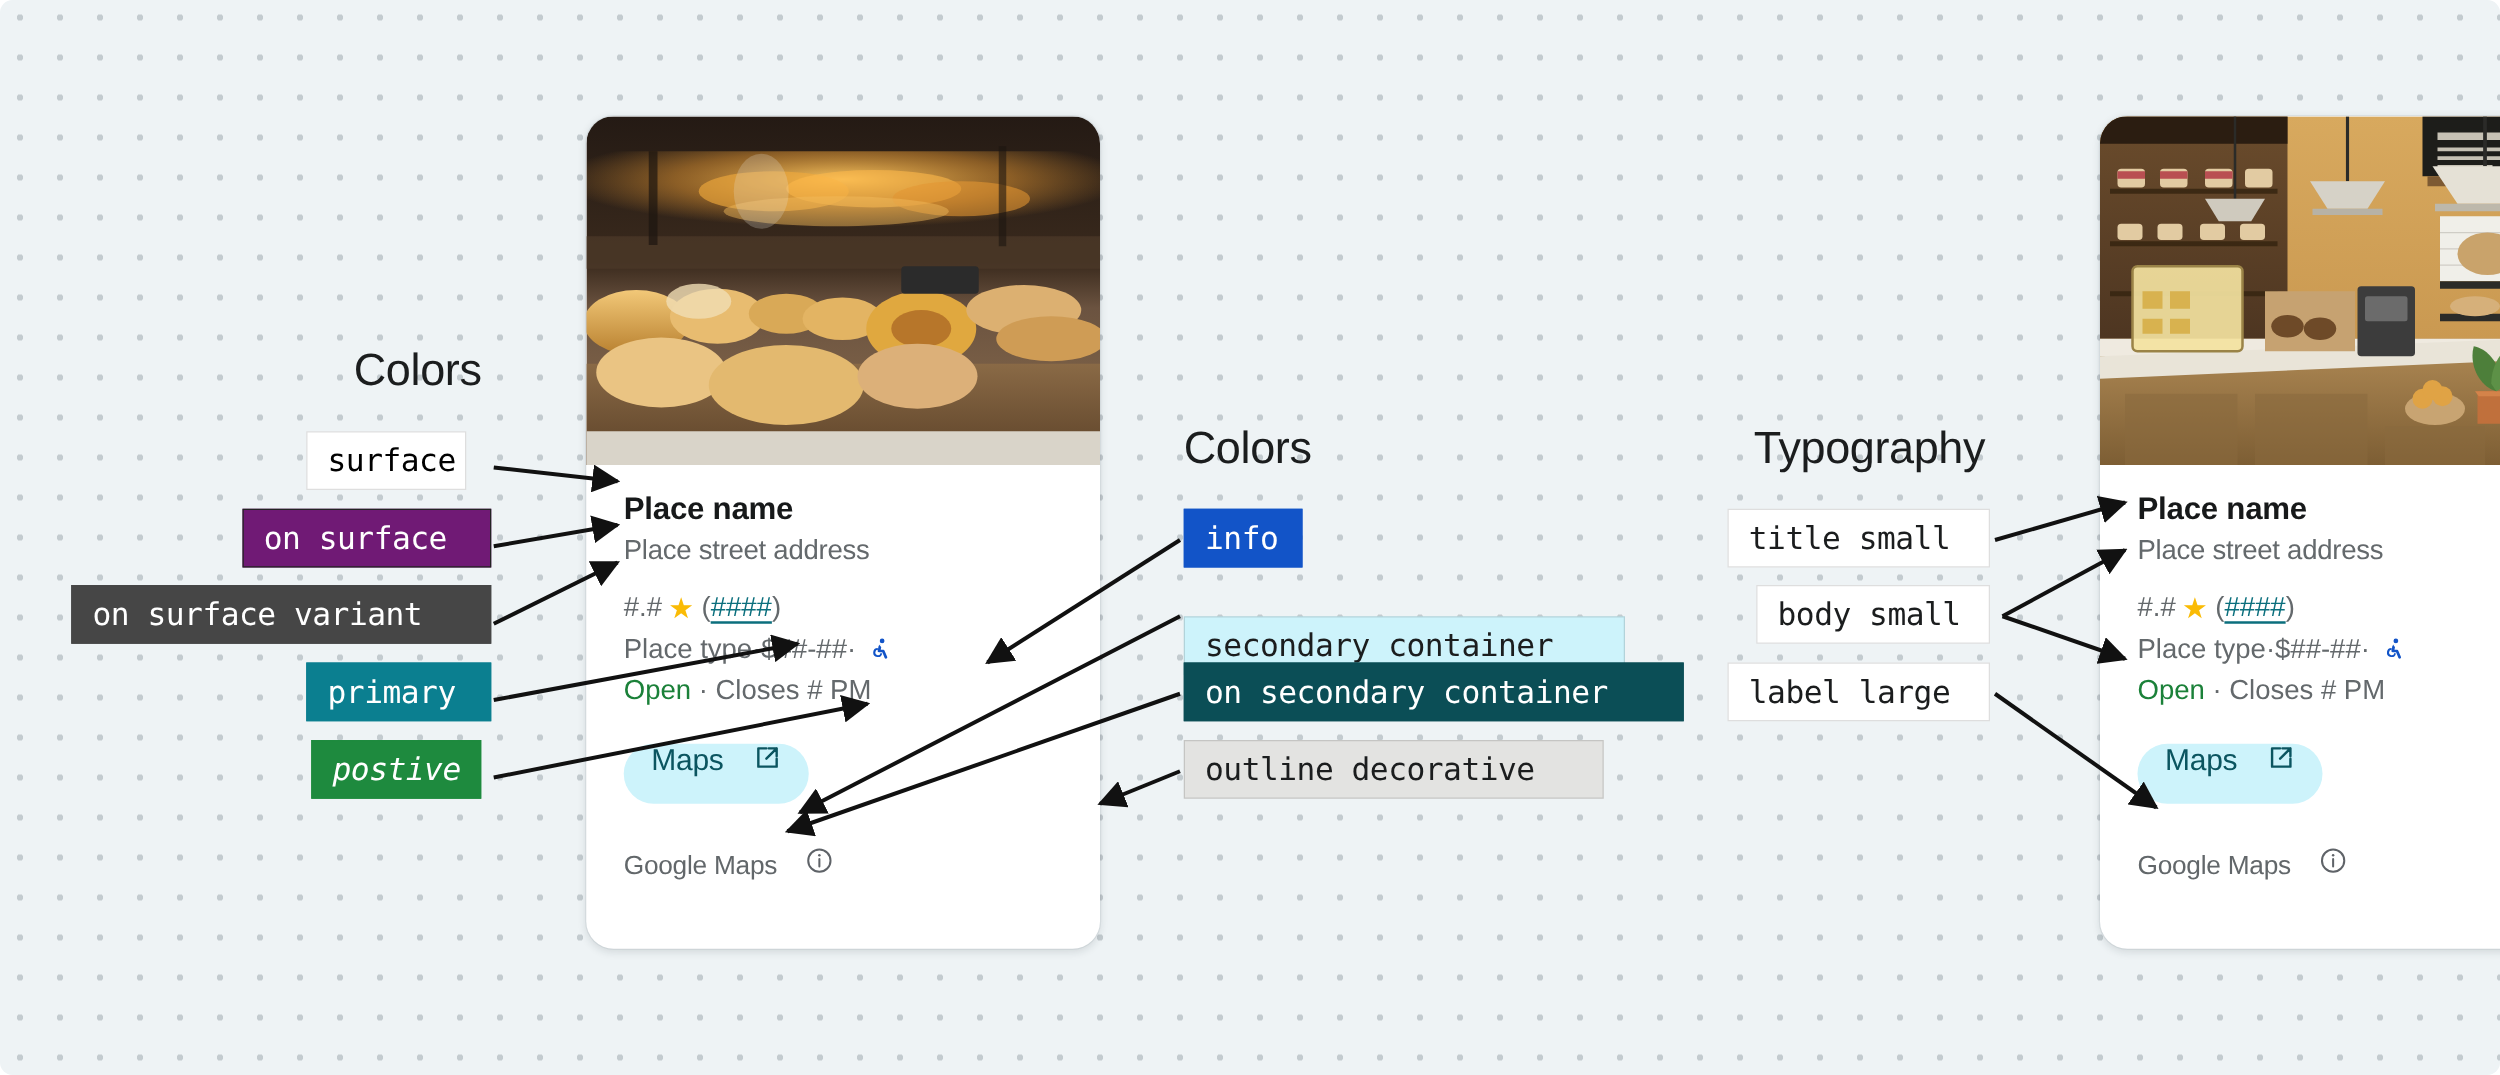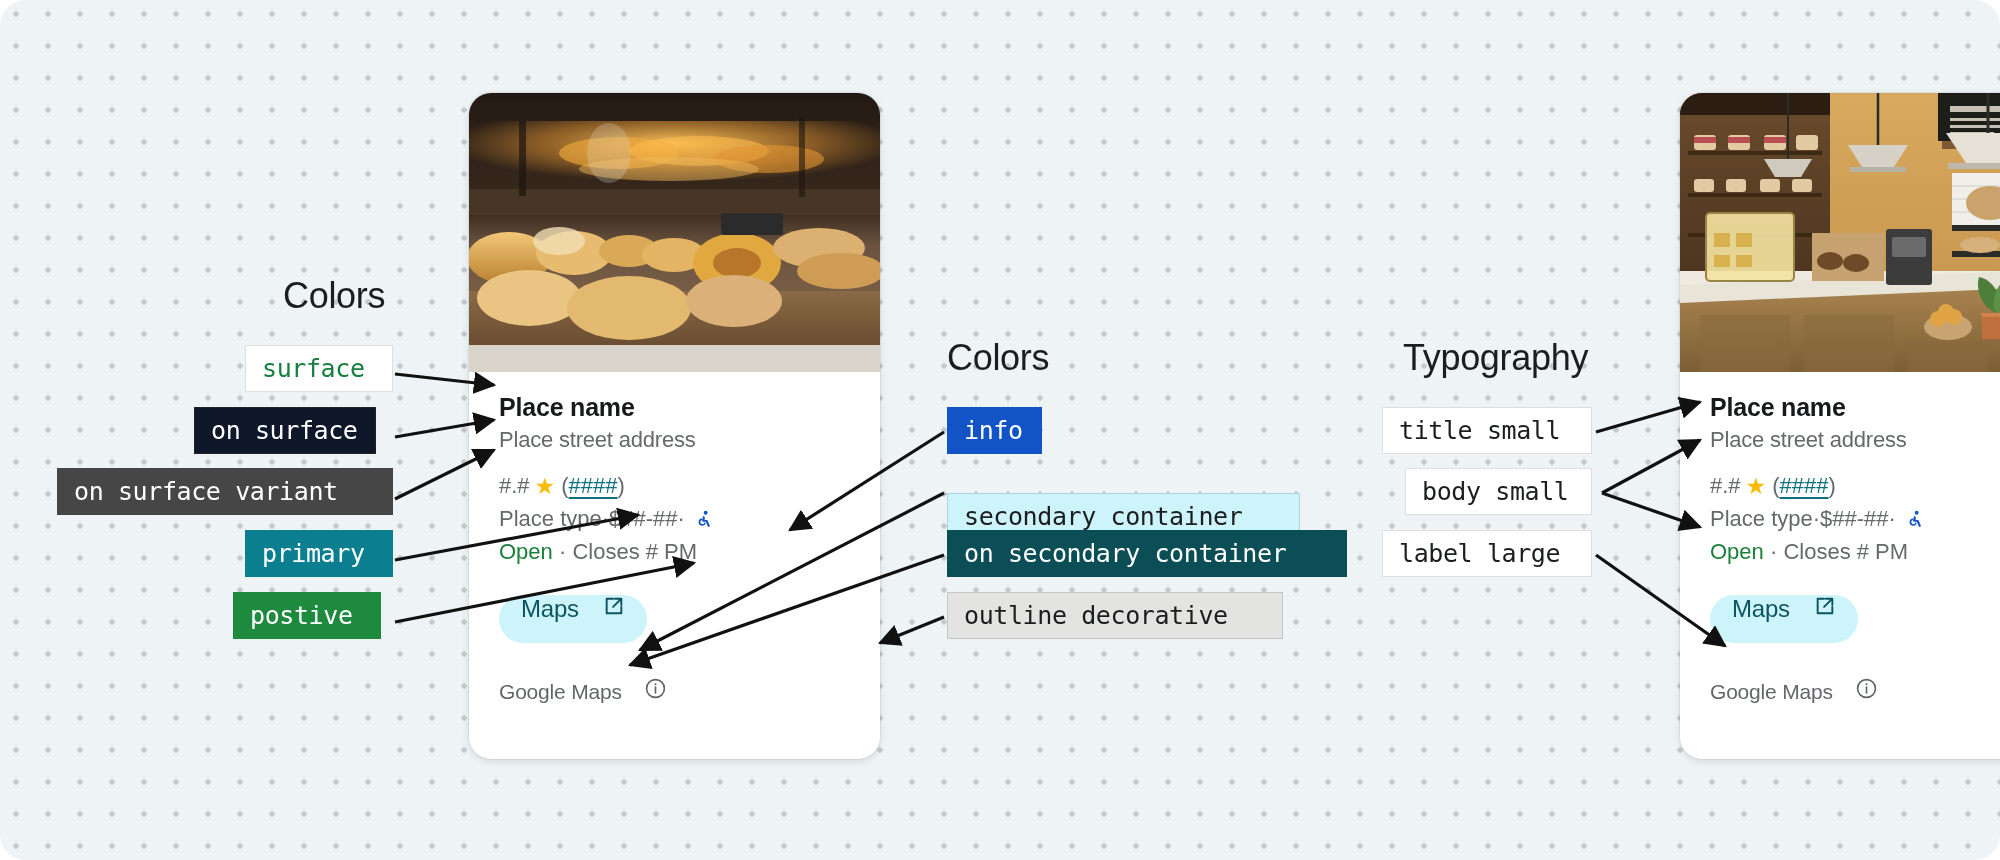--- a/index.html
+++ b/index.html
@@ -6,21 +6,21 @@
   body{
     width:2000px;height:860px;
     background:#ffffff;
     font-family:"Liberation Sans", sans-serif;
     overflow:hidden;
   }
   #stage{
     position:relative;
     width:2000px;height:860px;
     background:#eef3f5;
-    border-radius:26px;
+    border-radius:10px;
     overflow:hidden;
   }
   
   #dots{
     position:absolute;inset:0;
     background-image:radial-gradient(#c3cbcf 2.6px, transparent 2.7px);
     background-size:32px 32px;
     background-position:64px 62px;
     pointer-events:none;
   }
@@ -102,33 +102,33 @@
 </head>
 <body>
 
 <div id="stage">
   <div id="dots"></div>
 
   <div class="sect-title" style="left:283px;top:275px;">Colors</div>
   <div class="sect-title" style="left:947px;top:337px;">Colors</div>
   <div class="sect-title" style="left:1403px;top:337px;">Typography</div>
 
-  <div class="chip" style="left:245px;top:345px;width:148px;background:#ffffff;color:#15803d;">
+  <div class="chip" style="left:245px;top:345px;width:128px;background:#ffffff;color:#000000;">
     <span>surface</span>
   </div>
-  <div class="chip" style="left:194px;top:407px;width:182px;background:#0f172a;color:#ffffff;border-color:#232323;">
+  <div class="chip" style="left:194px;top:407px;width:199px;background:#701a75;color:#ffffff;border-color:#232323;">
     <span>on surface</span>
   </div>
   <div class="chip" style="left:57px;top:468px;width:336px;background:#464646;color:#ffffff;border-color:#464646;">
     <span>on surface variant</span>
   </div>
   <div class="chip" style="left:245px;top:530px;width:148px;background:#0b7f90;color:#ffffff;border-color:#0b7f90;">
     <span>primary</span>
   </div>
-  <div class="chip" style="left:233px;top:592px;width:148px;background:#1e8a3e;color:#ffffff;border-color:#1e8a3e;">
+  <div class="chip" style="left:249px;top:592px;width:136px;background:#1e8a3e;color:#ffffff;border-color:#1e8a3e;font-style:italic;">
     <span>postive</span>
   </div>
 
   <div class="chip" style="left:947px;top:407px;width:95px;background:#1254c8;color:#ffffff;border-color:#1254c8;">
     <span>info</span>
   </div>
   <div class="chip" style="left:947px;top:493px;width:353px;background:#cdf3fb;color:#1b1d1e;">
     <span>secondary container</span>
   </div>
   <div class="chip" style="left:947px;top:530px;width:400px;background:#0b4e56;color:#ffffff;border-color:#0b4e56;">

